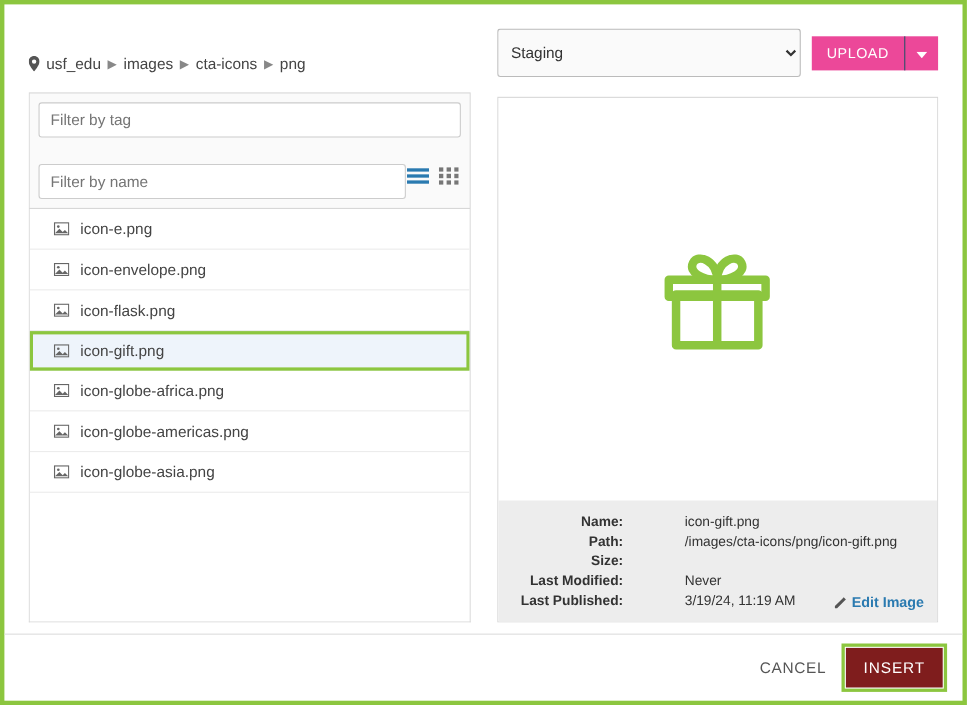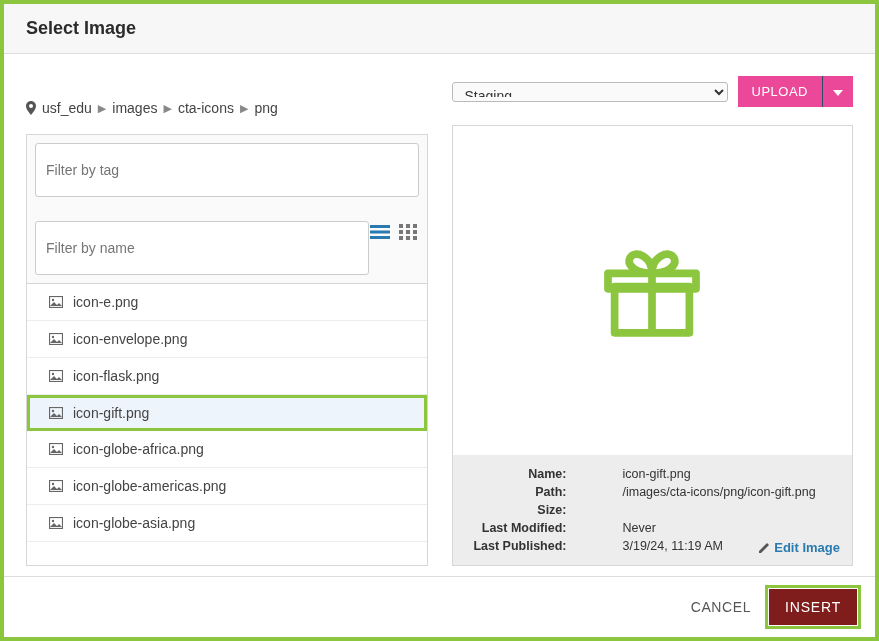--- a/index.html
+++ b/index.html
@@ -30,41 +30,41 @@
   }
   .left-col { flex: 1; display: flex; flex-direction: column; overflow: hidden; }
   .right-col { flex: 1; display: flex; flex-direction: column; overflow: hidden; }
   .top-row-left { margin-top: 24px; }
   .breadcrumb { display: flex; align-items: center; gap: 6px; font-size: 14px; color: #444; margin-bottom: 18px; flex-wrap: wrap; }
   .breadcrumb .crumb { color: #444; cursor: pointer; }
   .breadcrumb .sep { color: #888; font-size: 11px; }
   .breadcrumb svg { flex-shrink: 0; }
   .filters { border: 1px solid #d7d7d7; padding: 8px; background: #fafafa; }
   .filter-input {
-    width: 100%; padding: 18px 10px;
+    width: 100%; padding: 7px 10px;
     border: 1px solid #ccc; border-radius: 3px;
     font-size: 14px; color: #555;
     background: #fff;
   }
   .filter-row2 { display: flex; align-items: flex-start; margin-top: 24px; }
   .view-toggle { display: flex; gap: 6px; align-items: center; }
   .view-btn { width: 22px; height: 22px; display:flex; align-items:center; justify-content:center; cursor:pointer; }
   .file-list { flex:1; border: 1px solid #d7d7d7; border-top: none; overflow-y: auto; background:#fff; }
   .file-item {
     display: flex; align-items: center;
     padding: 10px 14px 10px 22px;
     border-bottom: 1px solid #ececec;
     font-size: 14px; color: #444;
     cursor: pointer; gap: 10px;
   }
   .file-item.selected { background: #eef4fb; border: 3px solid #8cc63f; padding: 7px 11px 7px 19px; }
   .file-icon { width: 14px; height: 12px; flex-shrink:0; }
   .right-top { display: flex; gap: 10px; align-items: center; margin-bottom: 18px; }
   .select {
-    flex: 1; height: 20px; border: 1px solid #bbb; border-radius: 3px;
+    flex: 1; height: 44px; border: 1px solid #bbb; border-radius: 3px;
     padding: 4px 8px; font-size: 14px; background:#fafafa; color:#333;
   }
   .upload-group { display: flex; }
   .btn {
     background: #ec4899; color: #fff; border: none;
     padding: 8px 14px; font-size: 13px; font-weight: 500;
     cursor: pointer; letter-spacing: 0.5px;
   }
   .btn.drop { border-left: 1px solid #2e4a66; padding: 8px 10px; }
   .preview-box {
@@ -92,23 +92,20 @@
     outline: 3px solid #8cc63f; outline-offset: 1px;
   }
   ::-webkit-scrollbar { width: 10px; }
   ::-webkit-scrollbar-thumb { background:#c5c5c5; border-radius:5px; }
   ::-webkit-scrollbar-track { background:#f1f1f1; }
 </style>
 </head>
 <body>
 
 <div class="modal">
-  <div class="modal-header">
-    <h2>Select Image</h2>
-  </div>
 
   <div class="modal-body">
 
     <div class="left-col">
       <div class="breadcrumb top-row-left">
         <svg width="10" height="14" viewBox="0 0 10 14">
             <path fill="#555" d="M5 0C2.2 0 0 2.2 0 5c0 3.5 5 9 5 9s5-5.5 5-9C10 2.2 7.8 0 5 0zm0 7a2 2 0 110-4 2 2 0 010 4z"></path>
           </svg>
         <span class="crumb">usf_edu</span>
         <span class="sep">▶</span>

